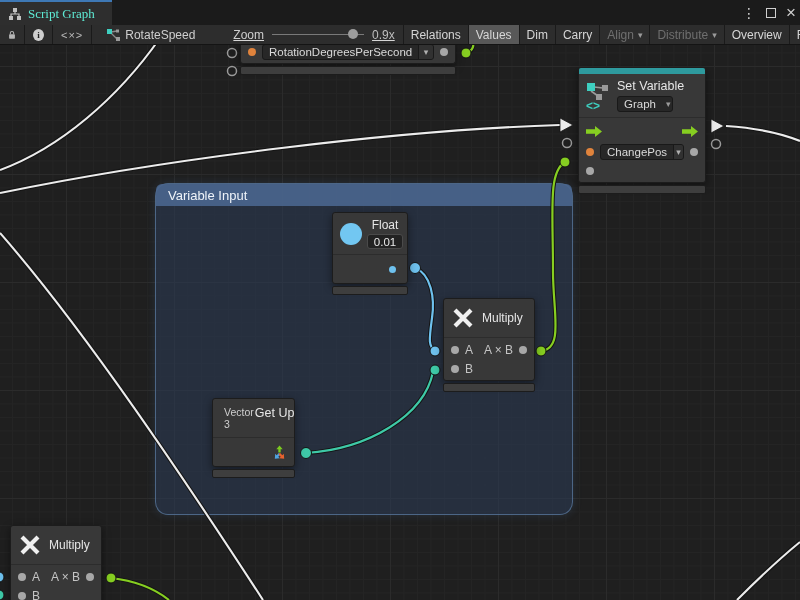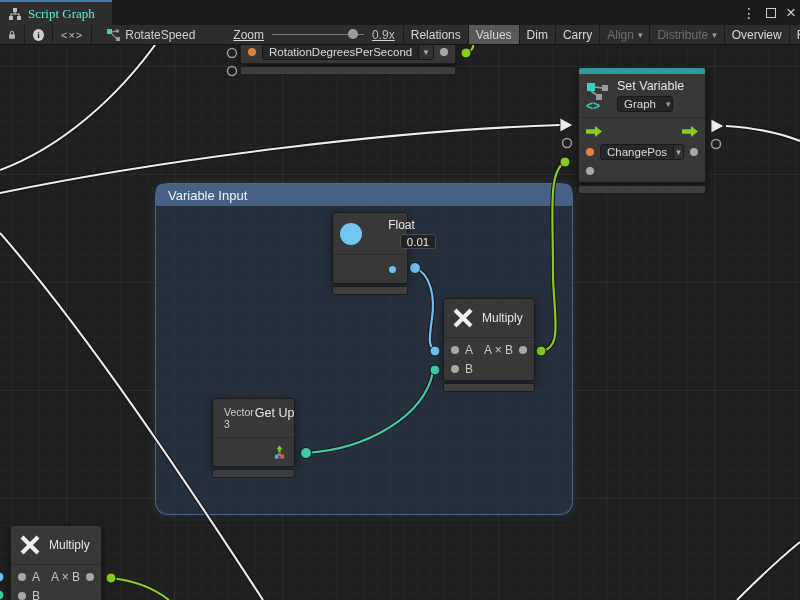--- a/index.html
+++ b/index.html
@@ -205,21 +205,21 @@
     </div>
     <div class="node-foot"></div>
   </div>
 
   <div class="abs node" style="left:332px;top:212px;width:76px;">
     <div class="node-main">
       <div class="nhead" style="gap:5px;">
         <span class="bigcircle"></span>
         <div style="display:flex;flex-direction:column;align-items:center;gap:2px;">
           <span class="ntitle" style="font-size:12px;">Float</span>
-          <span class="valfield" style="width:36px;margin-left:33px;">0.01</span>
+          <span class="valfield" style="width:36px;">0.01</span>
         </div>
       </div>
       <div class="nbody">
         <div class="prow" style="height:24px;">
           <span class="flex1"></span>
           <span class="dot small-blue" style="margin-right:4px;"></span>
         </div>
       </div>
     </div>
     <div class="node-foot"></div>

